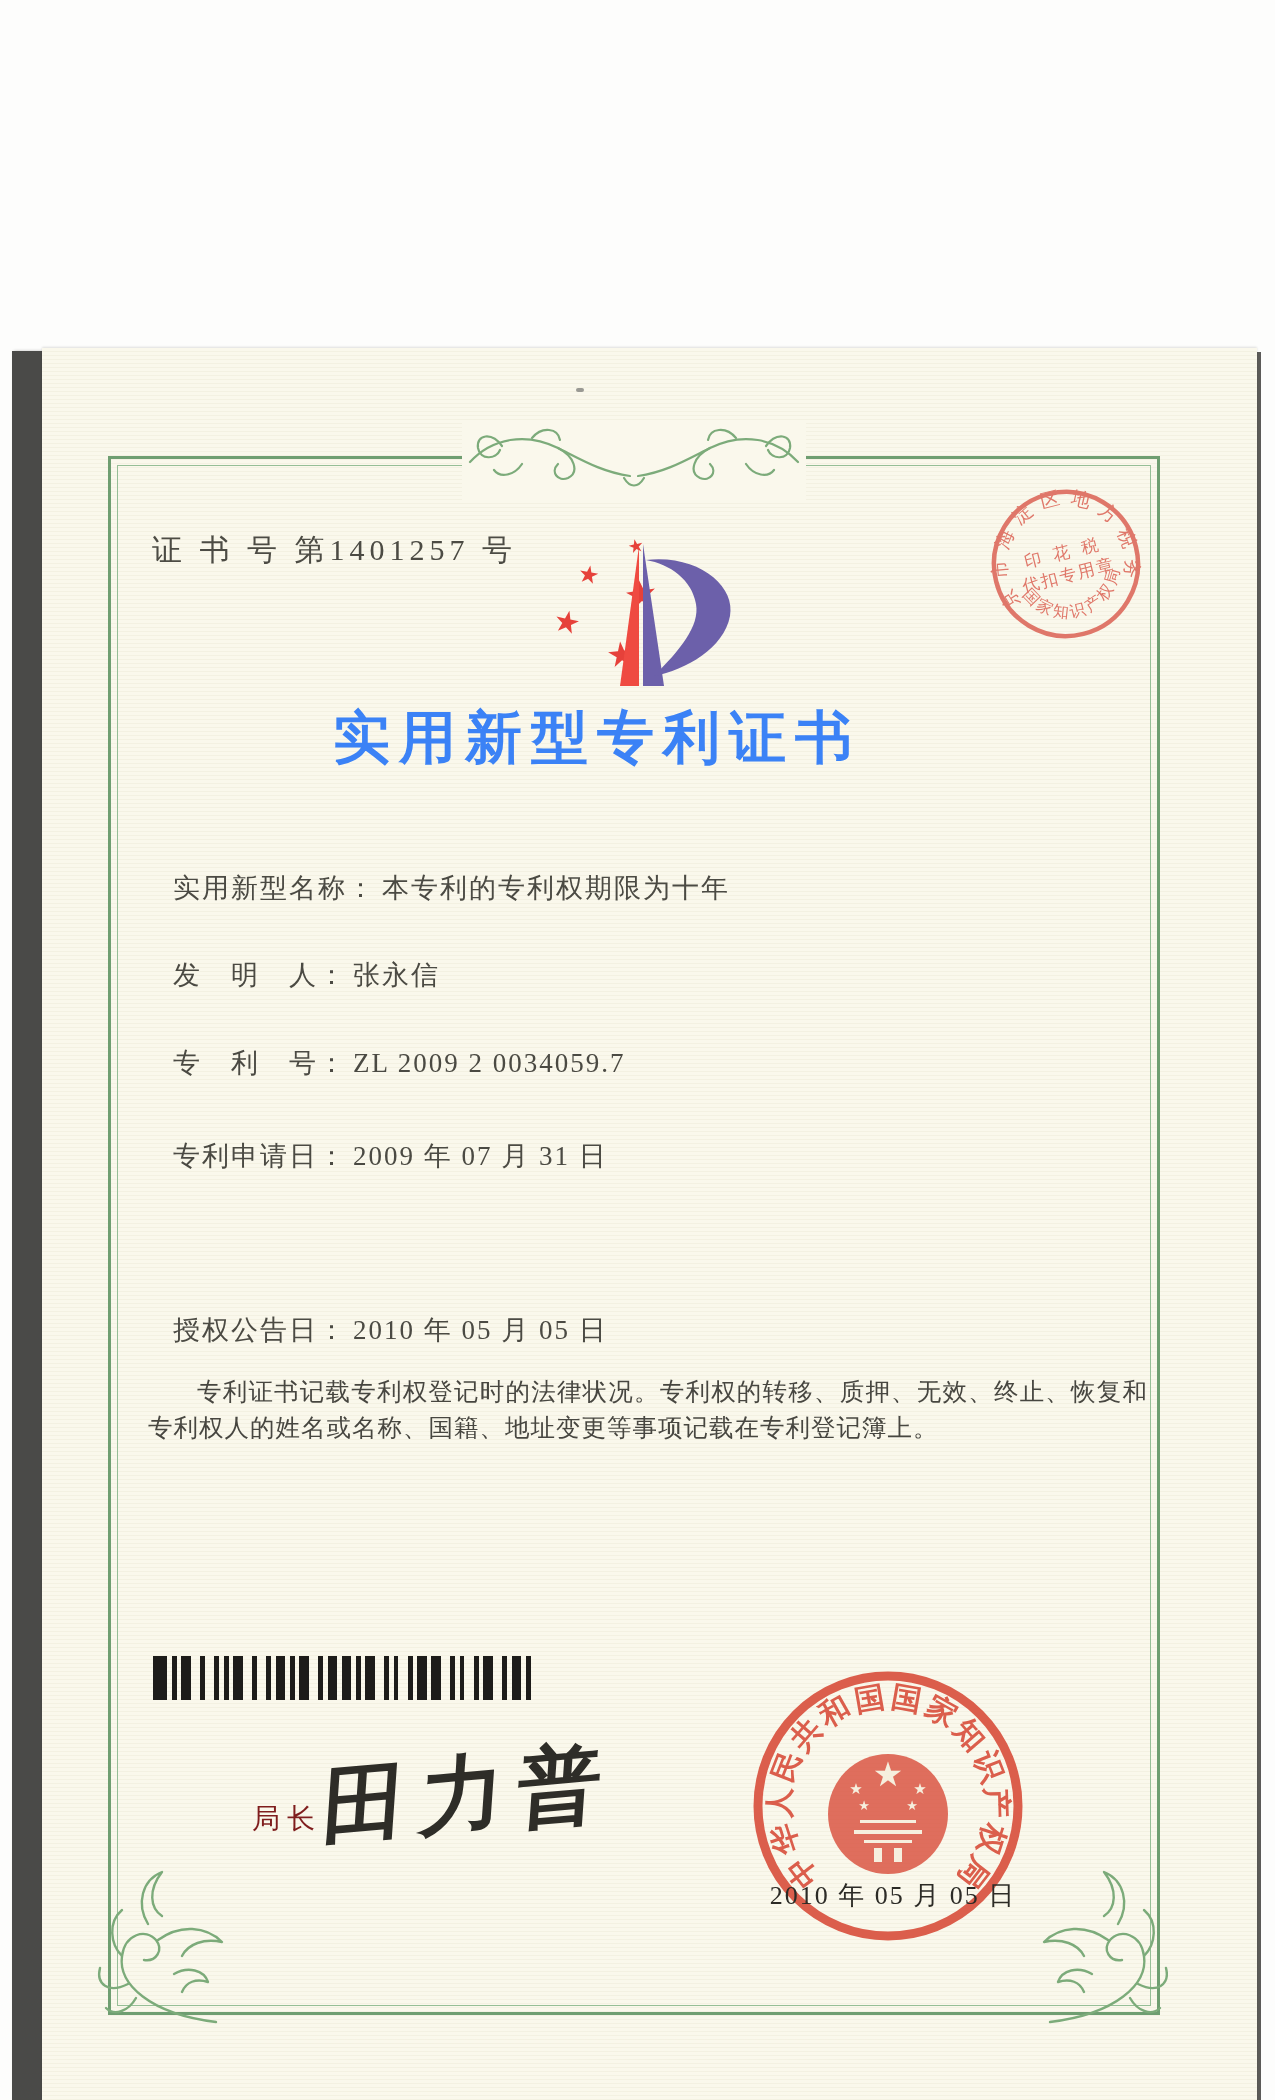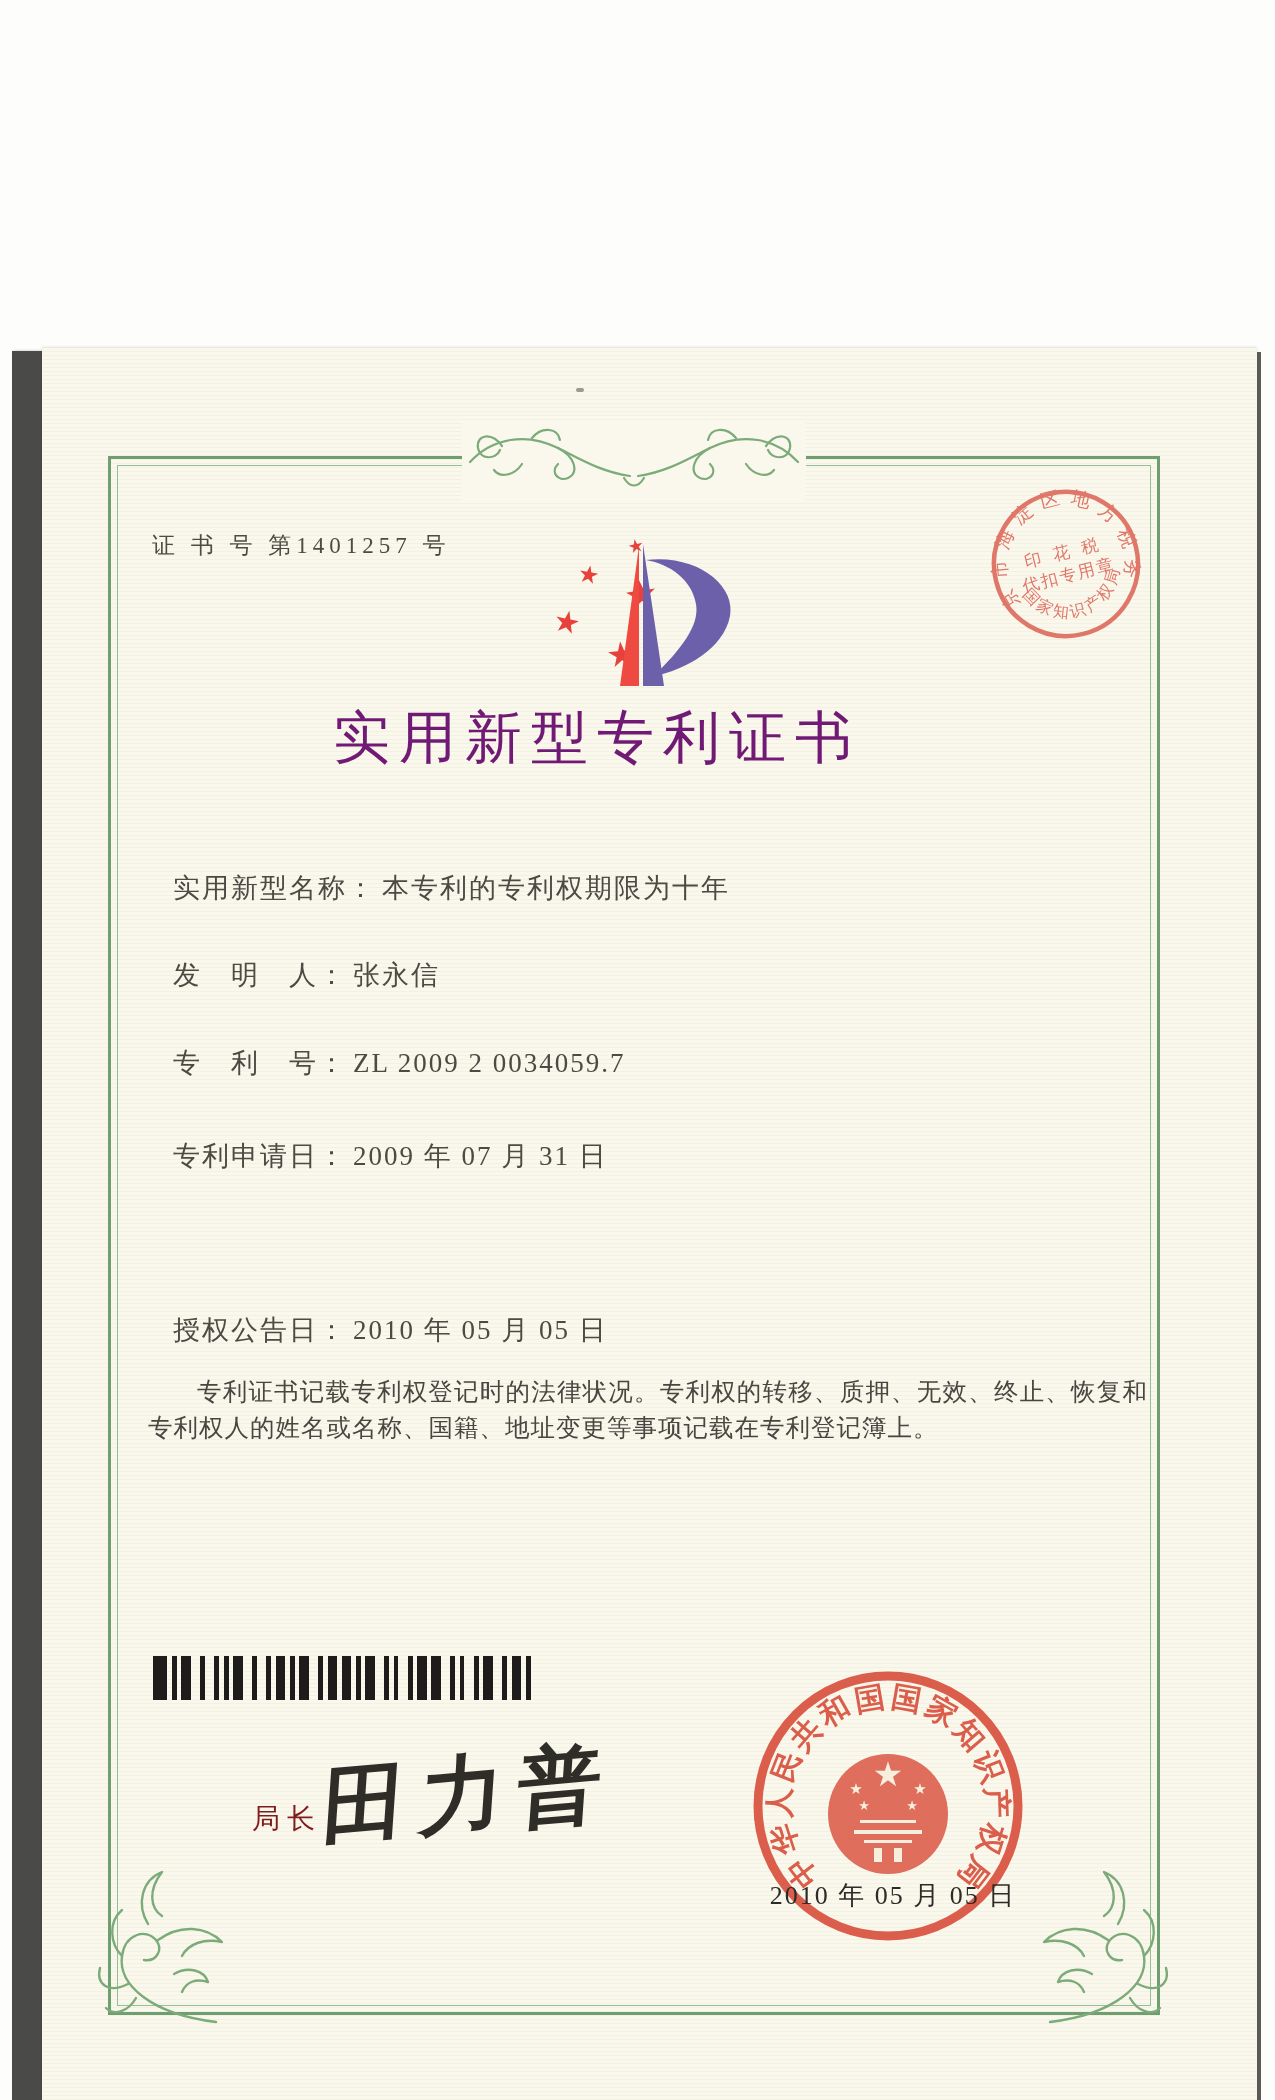--- a/index.html
+++ b/index.html
@@ -16,24 +16,24 @@
   
   .frame-outer{position:absolute;left:108px;top:456px;width:1052px;height:1559px;
                border:3px solid #6f9e71;box-sizing:border-box;}
   .frame-inner{position:absolute;left:117px;top:465px;width:1034px;height:1541px;
                border:1px solid #96be96;box-sizing:border-box;}
   .orn{position:absolute;}
   .orn-top{left:462px;top:420px;width:344px;height:80px;background:#faf8ec;}
   .orn-bl{left:88px;top:1862px;width:148px;height:168px;}
   .orn-br{left:1030px;top:1862px;width:148px;height:168px;transform:scaleX(-1);}
   
-  .cert-no{position:absolute;left:152px;top:530px;font-size:23px;letter-spacing:5px;color:#4c4b44;}
+  .cert-no{position:absolute;left:152px;top:530px;font-size:30px;letter-spacing:5px;color:#4c4b44;}
   .logo{position:absolute;left:540px;top:516px;width:212px;height:178px;}
   .title{position:absolute;left:150px;top:700px;width:894px;text-align:center;
-         font-size:57px;letter-spacing:9px;color:#701a75;font-weight:400;}
+         font-size:57px;letter-spacing:9px;color:#3b82f6;font-weight:700;}
   .field{position:absolute;left:173px;font-size:27px;color:#4b4a43;letter-spacing:2px;white-space:nowrap;}
   .f0{top:870px}.f1{top:957px}.f2{top:1045px}.f3{top:1138px}.f4{top:1221px}.f5{top:1312px}
   .f-label{margin-right:6px;}
   .body-text{position:absolute;left:148px;top:1374px;width:1000px;font-size:24.5px;line-height:36px;
              color:#474640;text-align:justify;letter-spacing:1px;}
   .body-text p{margin:0 0 3px 0;text-indent:2em;}
   .barcode{position:absolute;left:153px;top:1656px;width:392px;height:44px;display:flex;align-items:stretch;}
   .barcode i{display:block;height:100%;}
   .signer-title{position:absolute;left:252px;top:1800px;font-size:28px;letter-spacing:7px;color:#7f1d1d;}
   .signature{position:absolute;left:322px;top:1738px;font-size:84px;color:#2e2d28;font-weight:bold;

